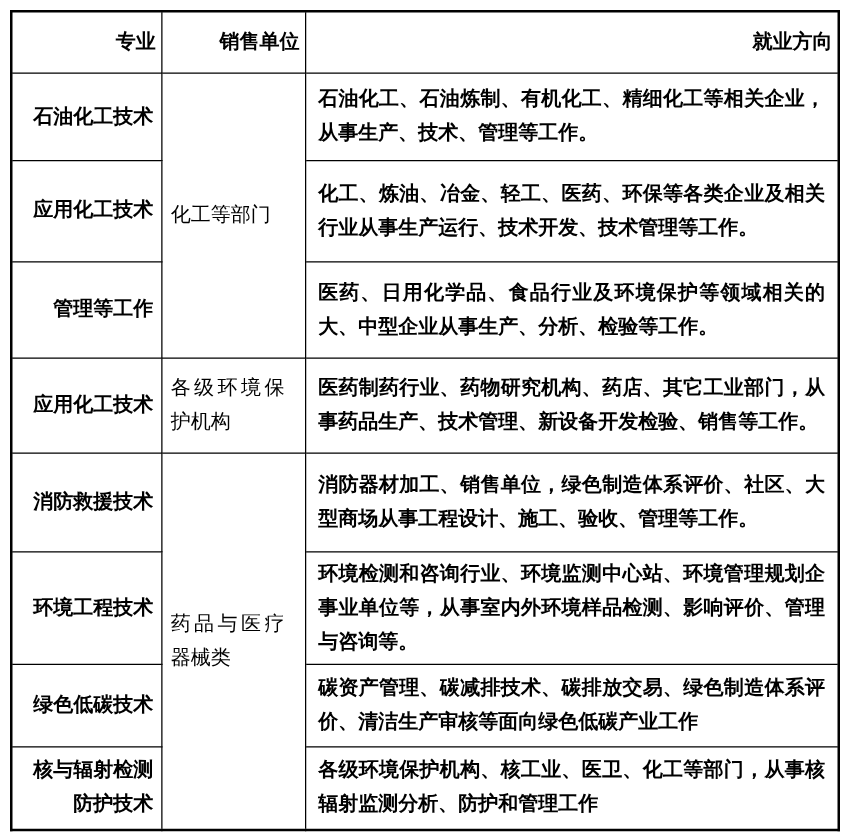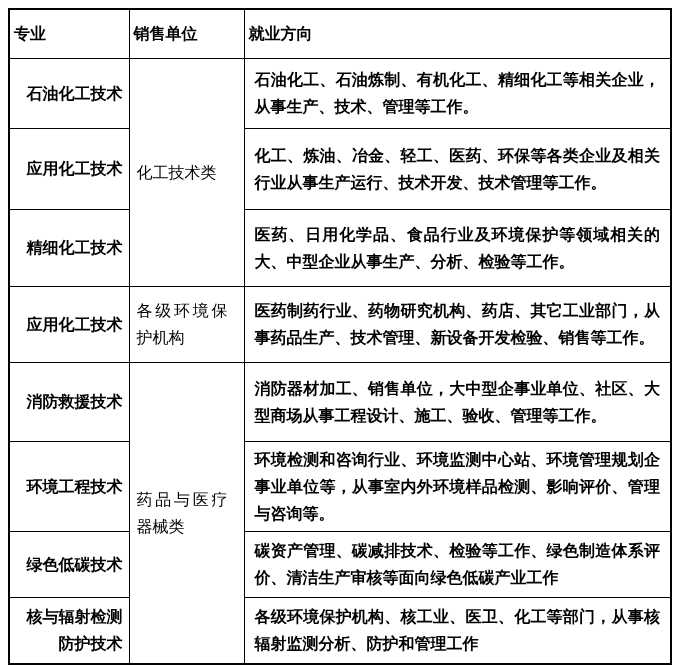--- a/index.html
+++ b/index.html
@@ -30,21 +30,21 @@
     line-height: 27px;
     box-sizing: border-box;
     overflow: hidden;
   }
   col.c-major    { width: 120px; }
   col.c-category { width: 115px; }
   col.c-jobs     { width: 427px; }
 
   th.hdr {
     font-weight: bold;
-    text-align: left;
+    text-align: right;
     height: 49px;
     padding: 2px 4px;
   }
   td.major {
     font-weight: bold;
     text-align: right;
     padding: 2px 6px 2px 10px;
   }
   td.category {
     font-weight: normal;
@@ -80,48 +80,48 @@
     <thead>
       <tr>
         <th class="hdr">专业</th>
         <th class="hdr">销售单位</th>
         <th class="hdr">就业方向</th>
       </tr>
     </thead>
     <tbody>
       <tr class="r1">
         <td class="major">石油化工技术</td>
-        <td class="category" rowspan="3">化工技术类</td>
+        <td class="category" rowspan="3">化工等部门</td>
         <td class="jobs">石油化工、石油炼制、有机化工、精细化工等相关企业，从事生产、技术、管理等工作。</td>
       </tr>
       <tr class="r2">
         <td class="major">应用化工技术</td>
         <td class="jobs">化工、炼油、冶金、轻工、医药、环保等各类企业及相关行业从事生产运行、技术开发、技术管理等工作。</td>
       </tr>
       <tr class="r3">
-        <td class="major">精细化工技术</td>
+        <td class="major">管理等工作</td>
         <td class="jobs">医药、日用化学品、食品行业及环境保护等领域相关的大、中型企业从事生产、分析、检验等工作。</td>
       </tr>
       <tr class="r4">
         <td class="major">应用化工技术</td>
         <td class="category">各级环境保护机构</td>
         <td class="jobs">医药制药行业、药物研究机构、药店、其它工业部门，从事药品生产、技术管理、新设备开发检验、销售等工作。</td>
       </tr>
       <tr class="r5">
         <td class="major">消防救援技术</td>
         <td class="category" rowspan="4">药品与医疗器械类</td>
-        <td class="jobs">消防器材加工、销售单位，大中型企事业单位、社区、大型商场从事工程设计、施工、验收、管理等工作。</td>
+        <td class="jobs">消防器材加工、销售单位，绿色制造体系评价、社区、大型商场从事工程设计、施工、验收、管理等工作。</td>
       </tr>
       <tr class="r6">
         <td class="major">环境工程技术</td>
         <td class="jobs">环境检测和咨询行业、环境监测中心站、环境管理规划企事业单位等，从事室内外环境样品检测、影响评价、管理与咨询等。</td>
       </tr>
       <tr class="r7">
         <td class="major">绿色低碳技术</td>
-        <td class="jobs">碳资产管理、碳减排技术、检验等工作、绿色制造体系评价、清洁生产审核等面向绿色低碳产业工作</td>
+        <td class="jobs">碳资产管理、碳减排技术、碳排放交易、绿色制造体系评价、清洁生产审核等面向绿色低碳产业工作</td>
       </tr>
       <tr class="r8">
         <td class="major">核与辐射检测防护技术</td>
         <td class="jobs">各级环境保护机构、核工业、医卫、化工等部门，从事核辐射监测分析、防护和管理工作</td>
       </tr>
     </tbody>
   </table>
 </div>
 
 </body></html>

